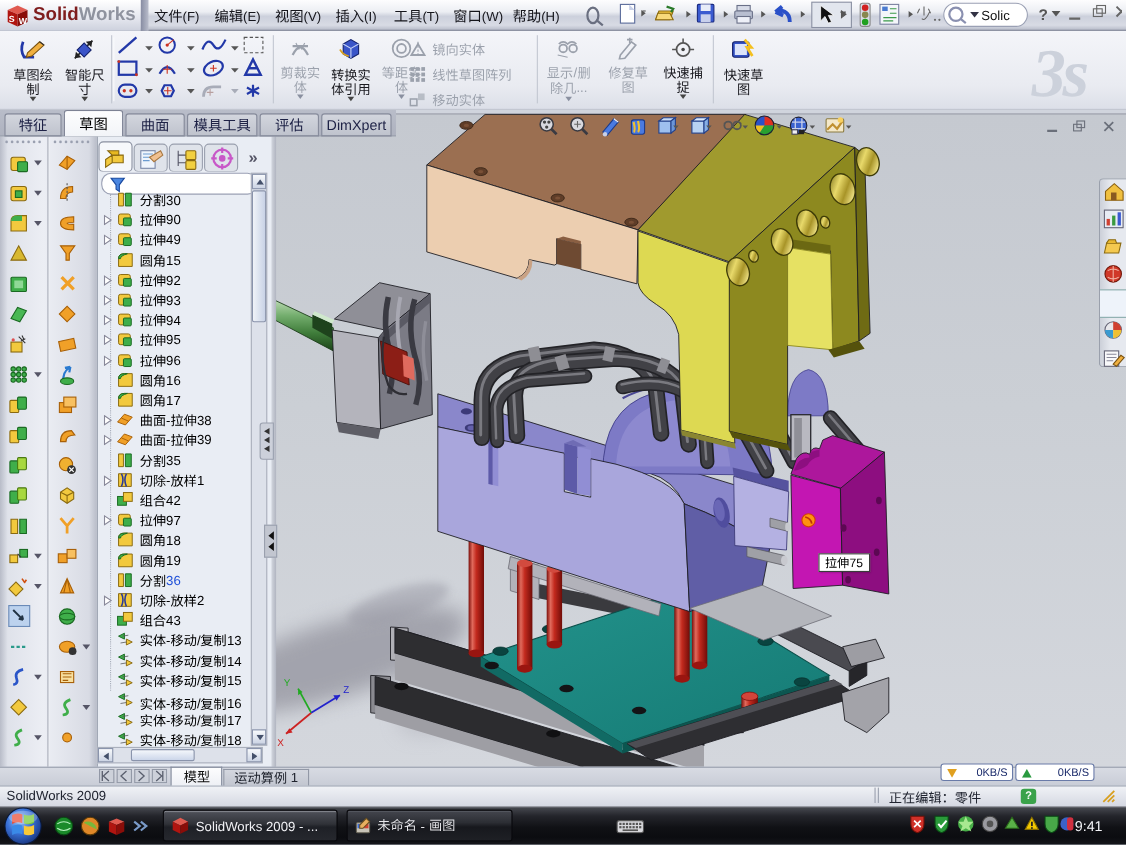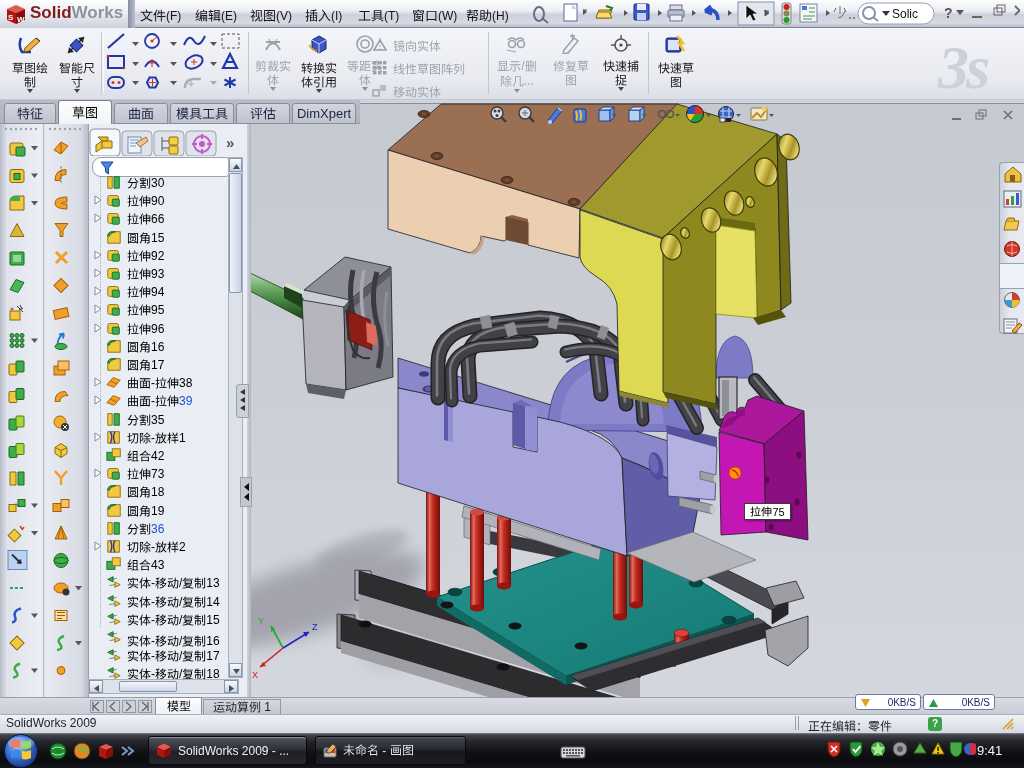--- a/index.html
+++ b/index.html
@@ -705,21 +705,21 @@
     <svg width="8" height="10" style="position:absolute;left:4px;top:5px">
       <path d="M1 1 L7 5 L1 9 Z" fill="#fff" stroke="#889"></path>
     </svg>
     <span style="position:absolute;left:16px;top:1px"><svg width="16" height="16" viewBox="0 0 18 18" style="vertical-align:-3px">
         <rect x="2" y="4" width="12" height="11" rx="2" fill="#f2c93e" stroke="#8a6a10"></rect>
         <rect x="7" y="8" width="8" height="8" rx="1" fill="#3fae4a" stroke="#1a6a22"></rect>
       </svg></span>
     <span style="position:absolute;left:37px;top:1px;white-space:nowrap"><svg style="vertical-align:-0.12em" width="24" height="12" viewBox="0 -880 2000 1000" fill="#000">
         <use href="#g62c9" transform="translate(0,0) scale(1,-1)"></use>
         <use href="#g4f38" transform="translate(1000,0) scale(1,-1)"></use>
-      </svg><span style="font:12px 'Liberation Sans',sans-serif;color:#000;letter-spacing:0px">66</span></span>
+      </svg><span style="font:12px 'Liberation Sans',sans-serif;color:#000;letter-spacing:0px">49</span></span>
   </div>
 <div style="position:absolute;left:90px;top:226.6px;width:140px;height:19px;z-index:12">
     <span style="position:absolute;left:16px;top:1px"><svg width="16" height="16" viewBox="0 0 18 18" style="vertical-align:-3px">
         <path d="M2 16 L2 8 Q2 3 8 3 L16 3 L16 16 Z" fill="#f2c93e" stroke="#8a6a10"></path>
         <path d="M2 8 Q2 3 8 3 L11 3 Q4 5 4 8 Z" fill="#3fae4a" stroke="#1a6a22"></path>
       </svg></span>
     <span style="position:absolute;left:37px;top:1px;white-space:nowrap"><svg style="vertical-align:-0.12em" width="24" height="12" viewBox="0 -880 2000 1000" fill="#000">
         <use href="#g5706" transform="translate(0,0) scale(1,-1)"></use>
         <use href="#g89d2" transform="translate(1000,0) scale(1,-1)"></use>
       </svg><span style="font:12px 'Liberation Sans',sans-serif;color:#000;letter-spacing:0px">15</span></span>
@@ -832,21 +832,21 @@
     <span style="position:absolute;left:16px;top:1px"><svg width="16" height="16" viewBox="0 0 18 18" style="vertical-align:-3px">
         <path d="M1 12 L8 4 L16 7 L9 15 Z" fill="#f0a028" stroke="#a86008"></path>
         <path d="M5 8 L12 11" stroke="#a86008"></path>
       </svg></span>
     <span style="position:absolute;left:37px;top:1px;white-space:nowrap"><svg style="vertical-align:-0.12em" width="24" height="12" viewBox="0 -880 2000 1000" fill="#000">
         <use href="#g66f2" transform="translate(0,0) scale(1,-1)"></use>
         <use href="#g9762" transform="translate(1000,0) scale(1,-1)"></use>
       </svg><span style="font:12px 'Liberation Sans',sans-serif;color:#000;letter-spacing:0px">-</span><svg style="vertical-align:-0.12em" width="24" height="12" viewBox="0 -880 2000 1000" fill="#000">
         <use href="#g62c9" transform="translate(0,0) scale(1,-1)"></use>
         <use href="#g4f38" transform="translate(1000,0) scale(1,-1)"></use>
-      </svg><span style="font:12px 'Liberation Sans',sans-serif;color:#1d4ed8;letter-spacing:0px">39</span></span>
+      </svg><span style="font:12px 'Liberation Sans',sans-serif;color:#000000;letter-spacing:0px">39</span></span>
   </div>
 <div style="position:absolute;left:90px;top:408.6px;width:140px;height:19px;z-index:12">
     <span style="position:absolute;left:16px;top:1px"><svg width="16" height="16" viewBox="0 0 18 18" style="vertical-align:-3px">
         <path d="M2 3 L7 3 L7 16 L2 16 Z" fill="#f2c93e" stroke="#8a6a10"></path>
         <path d="M9 3 L15 3 L15 16 L9 16 Z" fill="#3fae4a" stroke="#1a6a22"></path>
       </svg></span>
     <span style="position:absolute;left:37px;top:1px;white-space:nowrap"><svg style="vertical-align:-0.12em" width="24" height="12" viewBox="0 -880 2000 1000" fill="#000">
         <use href="#g5206" transform="translate(0,0) scale(1,-1)"></use>
         <use href="#g5272" transform="translate(1000,0) scale(1,-1)"></use>
       </svg><span style="font:12px 'Liberation Sans',sans-serif;color:#000;letter-spacing:0px">35</span></span>
@@ -881,21 +881,21 @@
     <svg width="8" height="10" style="position:absolute;left:4px;top:5px">
       <path d="M1 1 L7 5 L1 9 Z" fill="#fff" stroke="#889"></path>
     </svg>
     <span style="position:absolute;left:16px;top:1px"><svg width="16" height="16" viewBox="0 0 18 18" style="vertical-align:-3px">
         <rect x="2" y="4" width="12" height="11" rx="2" fill="#f2c93e" stroke="#8a6a10"></rect>
         <rect x="7" y="8" width="8" height="8" rx="1" fill="#3fae4a" stroke="#1a6a22"></rect>
       </svg></span>
     <span style="position:absolute;left:37px;top:1px;white-space:nowrap"><svg style="vertical-align:-0.12em" width="24" height="12" viewBox="0 -880 2000 1000" fill="#000">
         <use href="#g62c9" transform="translate(0,0) scale(1,-1)"></use>
         <use href="#g4f38" transform="translate(1000,0) scale(1,-1)"></use>
-      </svg><span style="font:12px 'Liberation Sans',sans-serif;color:#000;letter-spacing:0px">73</span></span>
+      </svg><span style="font:12px 'Liberation Sans',sans-serif;color:#000;letter-spacing:0px">97</span></span>
   </div>
 <div style="position:absolute;left:90px;top:481.4px;width:140px;height:19px;z-index:12">
     <span style="position:absolute;left:16px;top:1px"><svg width="16" height="16" viewBox="0 0 18 18" style="vertical-align:-3px">
         <path d="M2 16 L2 8 Q2 3 8 3 L16 3 L16 16 Z" fill="#f2c93e" stroke="#8a6a10"></path>
         <path d="M2 8 Q2 3 8 3 L11 3 Q4 5 4 8 Z" fill="#3fae4a" stroke="#1a6a22"></path>
       </svg></span>
     <span style="position:absolute;left:37px;top:1px;white-space:nowrap"><svg style="vertical-align:-0.12em" width="24" height="12" viewBox="0 -880 2000 1000" fill="#000">
         <use href="#g5706" transform="translate(0,0) scale(1,-1)"></use>
         <use href="#g89d2" transform="translate(1000,0) scale(1,-1)"></use>
       </svg><span style="font:12px 'Liberation Sans',sans-serif;color:#000;letter-spacing:0px">18</span></span>

